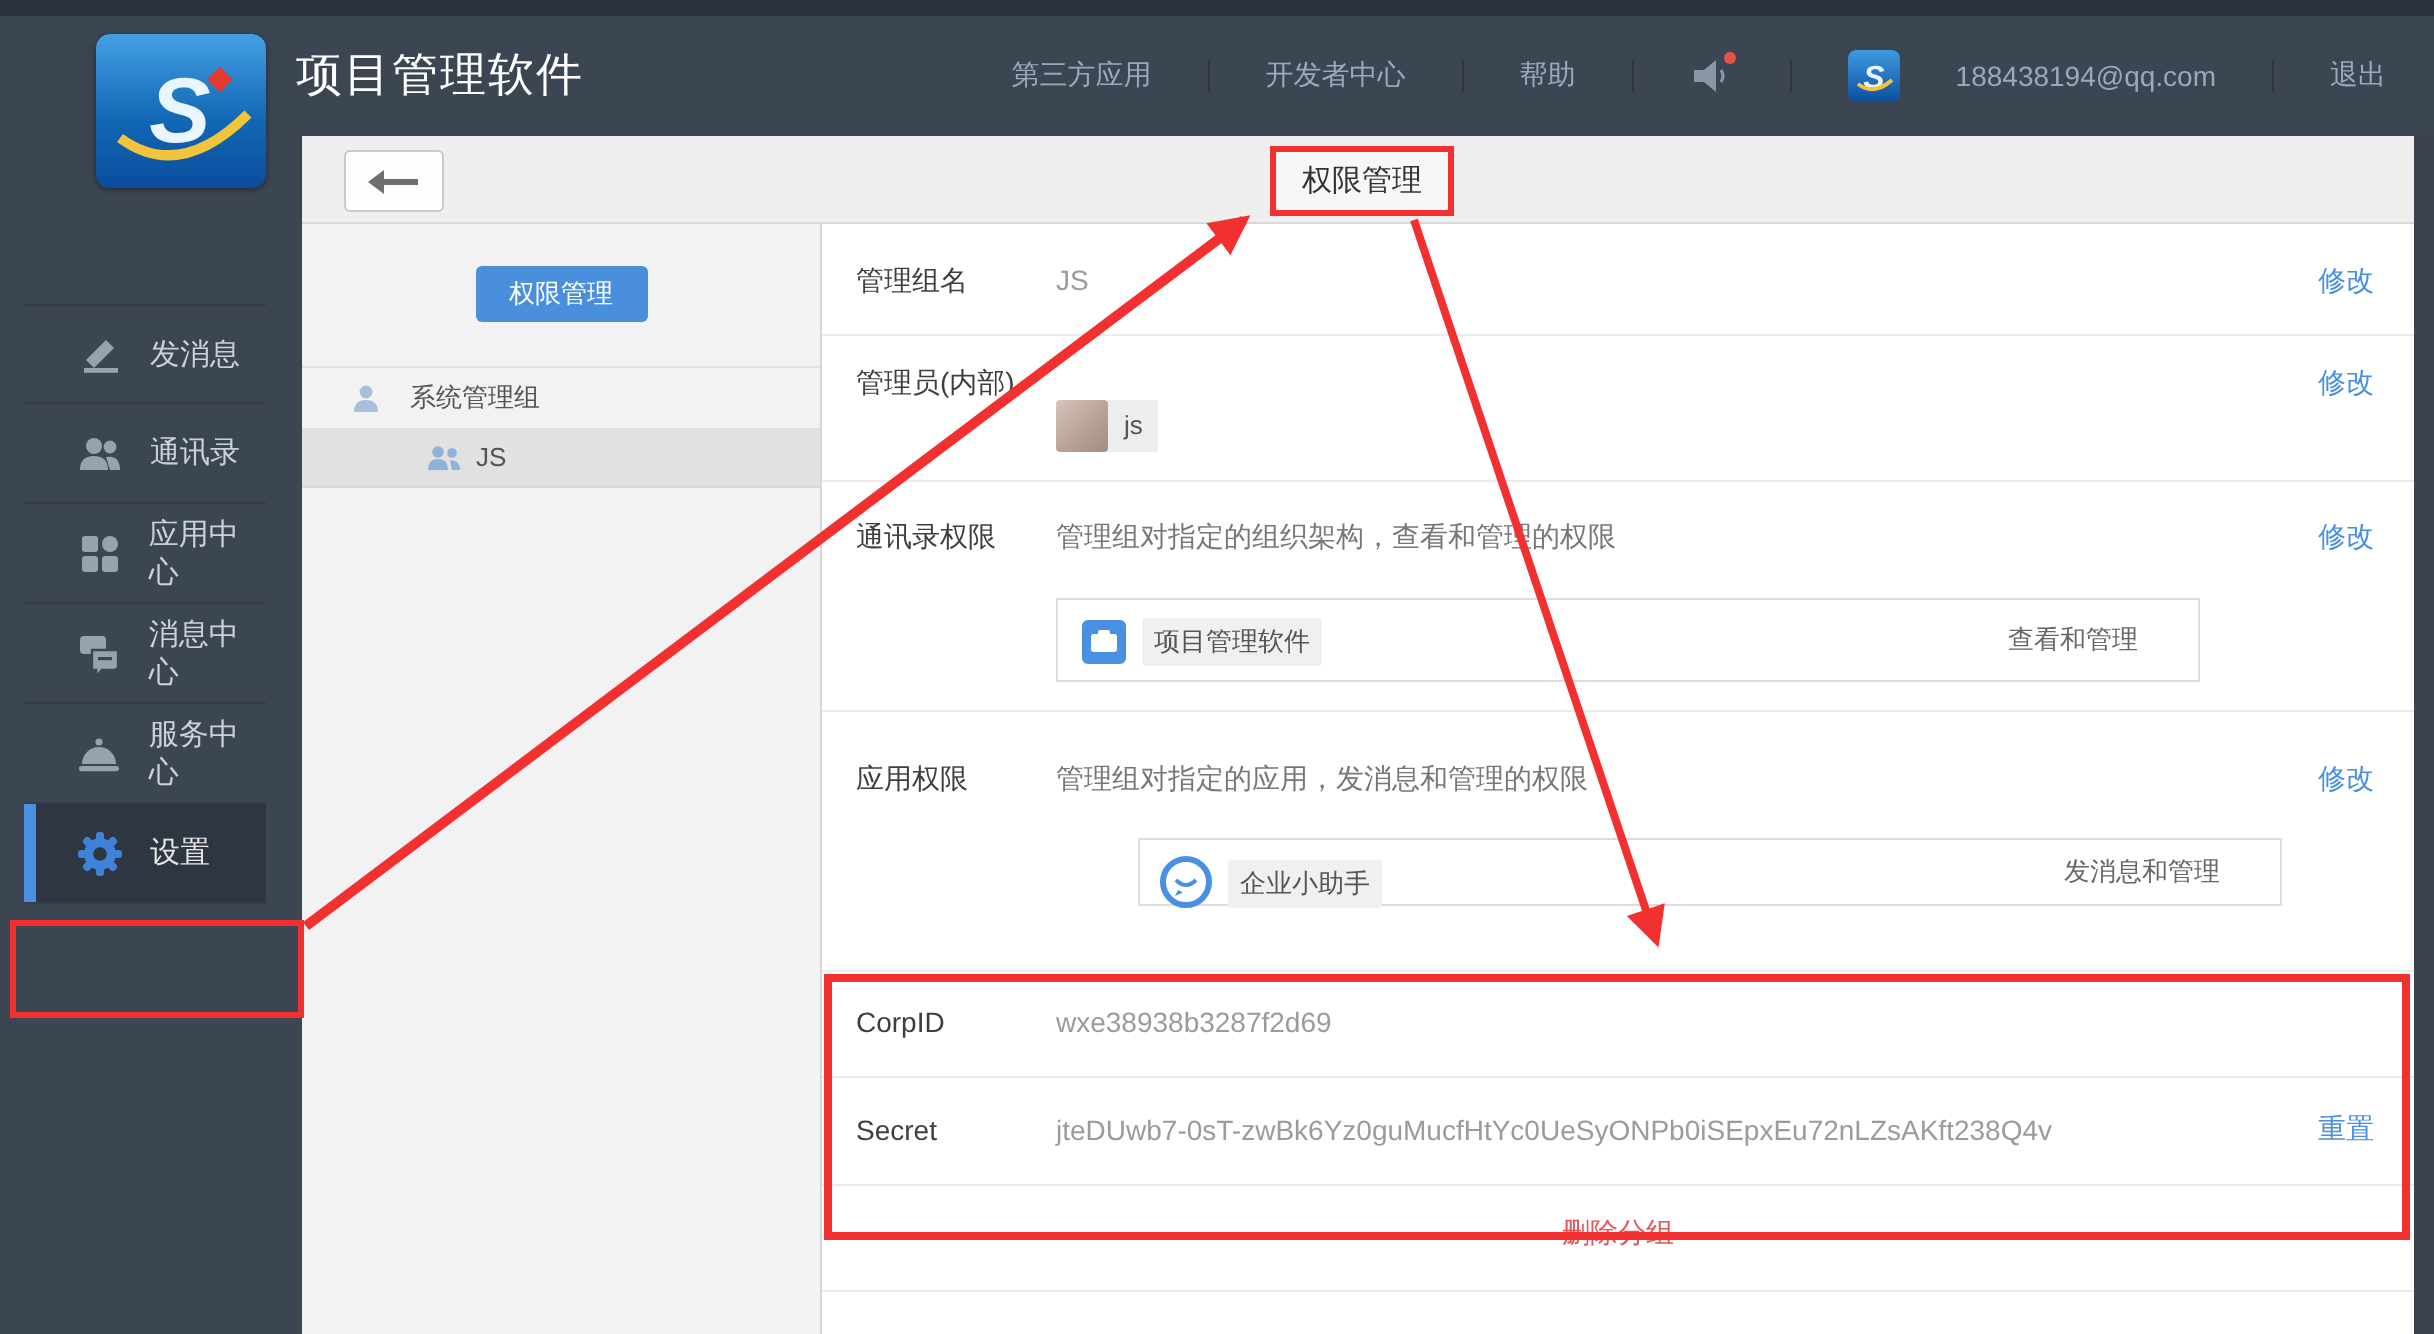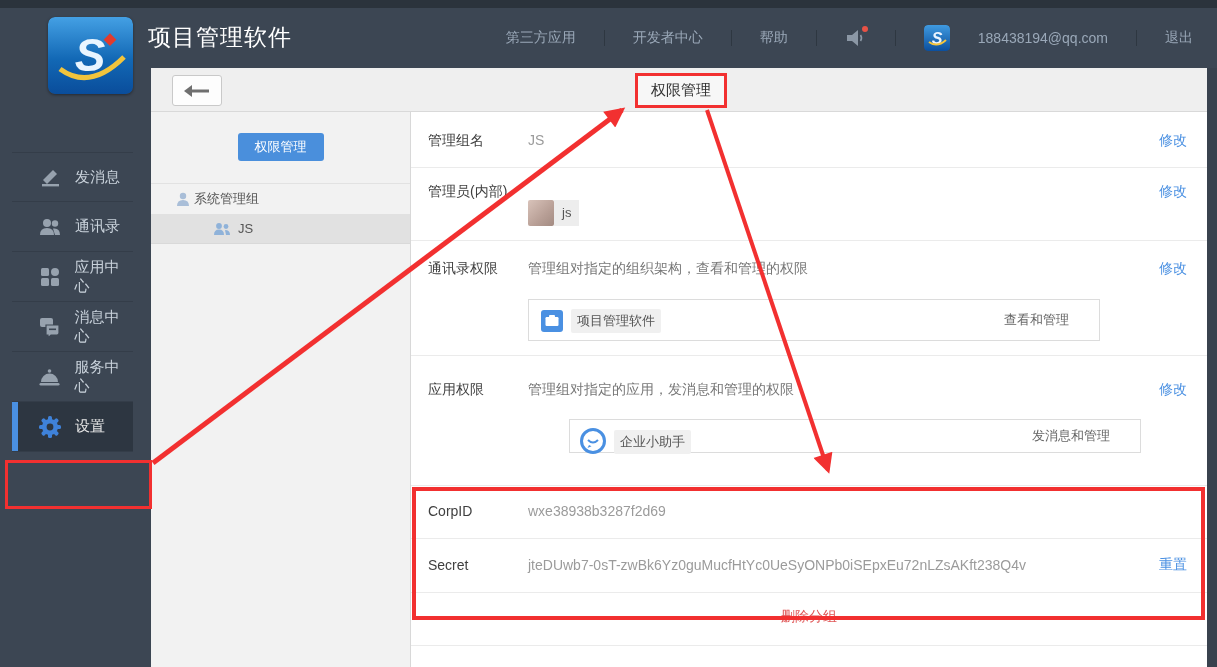--- a/index.html
+++ b/index.html
@@ -31,21 +31,21 @@
 
   
   #backbar { position:absolute; left:151px; top:68px; width:1056px; height:44px; background:#efefef; border-bottom:1px solid #d9d9d9; }
   #back-btn { position:absolute; left:21px; top:7px; width:50px; height:31px; background:#fdfdfd; border:1px solid #c9c9c9; border-radius:3px; display:flex; align-items:center; justify-content:center; cursor:pointer; }
 
   
   #tree-panel { position:absolute; left:151px; top:112px; width:260px; height:555px; background:#f2f2f2; border-right:1px solid #d8d8d8; }
   #new-group-btn { position:absolute; left:50%; transform:translateX(-50%); top:21px; width:86px; height:28px; background:#4a8fdc; border:none; border-radius:3px; color:#fff; font-size:13px; cursor:pointer; }
   #tree-list { position:absolute; top:71px; left:0; width:100%; border-top:1px solid #e2e2e2; }
   .tree-row { position:relative; height:30px; display:flex; align-items:center; font-size:13px; color:#555; cursor:pointer; }
-  .tree-row.root { padding-left:25px; gap:4px; }
+  .tree-row.root { padding-left:25px; gap:15px; }
   .tree-row.child { padding-left:62px; gap:7px; background:#e1e1e1; border-bottom:1px solid #d9d9d9; }
 
   
   #detail { position:absolute; left:411px; top:112px; width:796px; height:555px; background:#ffffff; }
   .hr { position:absolute; left:0; width:100%; height:0; border-bottom:1px solid #ebebeb; }
   .dlabel { position:absolute; left:17px; font-size:14px; color:#3f3f3f; }
   .dvalue { position:absolute; left:117px; font-size:14px; color:#9b9b9b; }
   .ddesc  { position:absolute; left:117px; font-size:14px; color:#777; }
   .dlink  { position:absolute; right:20px; font-size:14px; color:#4a90e2; cursor:pointer; }
   .perm-box { position:absolute; left:117px; width:572px; border:1px solid #dcdcdc; background:#fff; }

